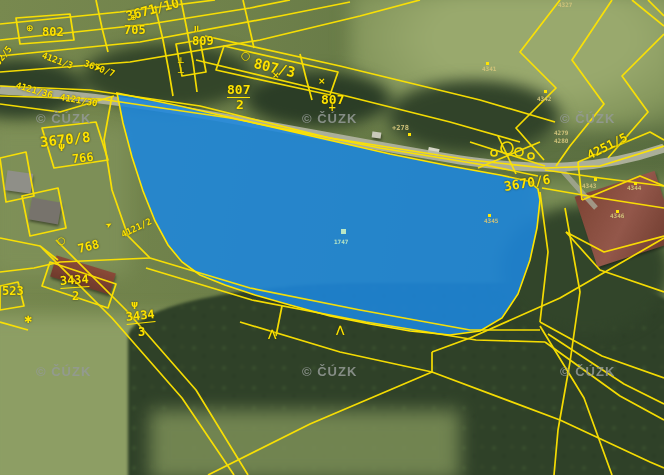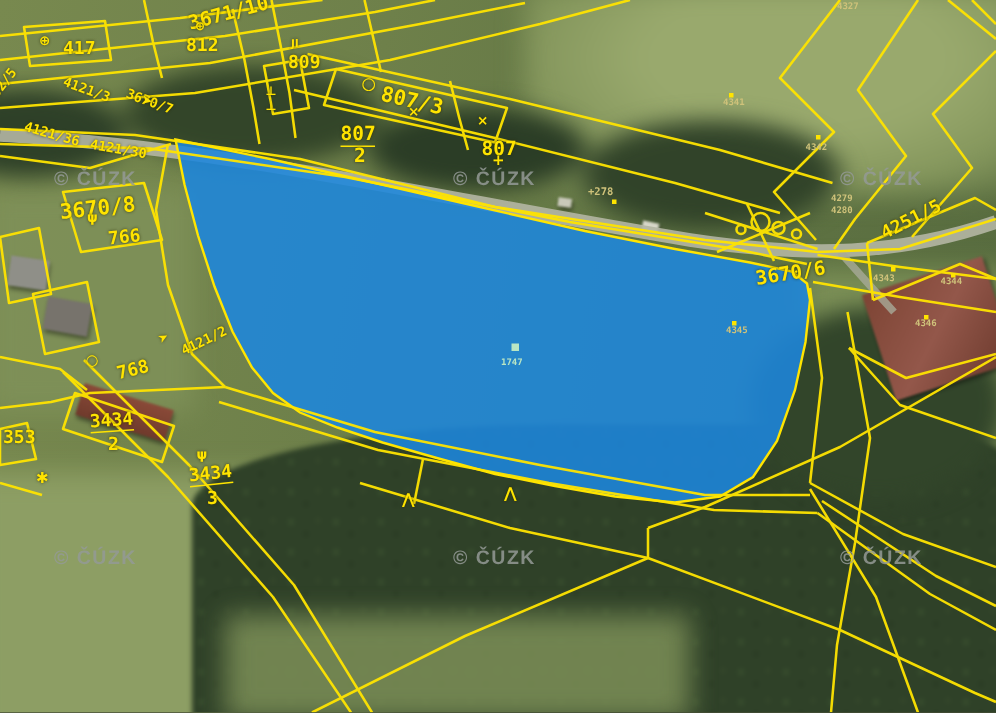--- a/index.html
+++ b/index.html
@@ -138,40 +138,40 @@
       <rect x="594" y="178" width="3" height="3"></rect>
         <rect x="634" y="182" width="3" height="3"></rect>
       <rect x="488" y="214" width="3" height="3"></rect>
         <rect x="616" y="210" width="3" height="3"></rect>
       <rect x="408" y="133" width="3" height="3"></rect>
     </g>
     <rect x="341" y="229" width="5" height="5" fill="#b9e6c4"></rect>
   </svg>
 
   <div class="anno" id="anno-layer">
-      <span class="plabel" style="color: rgb(255, 228, 0); border-color: rgb(255, 228, 0); left: 42px; top: 26px; font-size: 12px;">417</span>
-      <span class="plabel" style="color: rgb(255, 228, 0); border-color: rgb(255, 228, 0); left: 124px; top: 24px; font-size: 12px;">812</span>
+      <span class="plabel" style="color: rgb(255, 228, 0); border-color: rgb(255, 228, 0); left: 42px; top: 26px; font-size: 12px;">802</span>
+      <span class="plabel" style="color: rgb(255, 228, 0); border-color: rgb(255, 228, 0); left: 124px; top: 24px; font-size: 12px;">705</span>
       <span class="plabel" style="color: rgb(255, 228, 0); border-color: rgb(255, 228, 0); left: 192px; top: 35px; font-size: 12px;">809</span>
       <span class="plabel" style="color: rgb(255, 228, 0); border-color: rgb(255, 228, 0); left: 126px; top: 10px; font-size: 13px; transform: rotate(-15deg);">3671/10</span>
       <span class="plabel" style="color: rgb(255, 228, 0); border-color: rgb(255, 228, 0); left: 254px; top: 56px; font-size: 14px; transform: rotate(13deg);">807/3</span>
       <span class="plabel ul" style="color: rgb(255, 228, 0); border-color: rgb(255, 228, 0); left: 227px; top: 83px; font-size: 13px;">807</span>
       <span class="plabel" style="color: rgb(255, 228, 0); border-color: rgb(255, 228, 0); left: 236px; top: 98px; font-size: 13px;">2</span>
       <span class="plabel" style="color: rgb(255, 228, 0); border-color: rgb(255, 228, 0); left: 321px; top: 93px; font-size: 13px;">807</span>
       <span class="plabel" style="color: rgb(255, 228, 0); border-color: rgb(255, 228, 0); left: 84px; top: 59px; font-size: 9px; transform: rotate(20deg);">3670/7</span>
       <span class="plabel" style="color: rgb(255, 228, 0); border-color: rgb(255, 228, 0); left: 42px; top: 51px; font-size: 9px; transform: rotate(20deg);">4121/3</span>
       <span class="plabel" style="color: rgb(255, 228, 0); border-color: rgb(255, 228, 0); left: -3px; top: 60px; font-size: 9px; transform: rotate(-52deg);">02/5</span>
       <span class="plabel" style="color: rgb(255, 228, 0); border-color: rgb(255, 228, 0); left: 16px; top: 81px; font-size: 9px; transform: rotate(16deg);">4121/36</span>
       <span class="plabel" style="color: rgb(255, 228, 0); border-color: rgb(255, 228, 0); left: 60px; top: 93px; font-size: 9px; transform: rotate(10deg);">4121/30</span>
       <span class="plabel" style="color: rgb(255, 228, 0); border-color: rgb(255, 228, 0); left: 40px; top: 135px; font-size: 14px; transform: rotate(-6deg);">3670/8</span>
       <span class="plabel" style="color: rgb(255, 228, 0); border-color: rgb(255, 228, 0); left: 504px; top: 180px; font-size: 13px; transform: rotate(-9deg);">3670/6</span>
       <span class="plabel" style="color: rgb(255, 228, 0); border-color: rgb(255, 228, 0); left: 588px; top: 150px; font-size: 12px; transform: rotate(-27deg);">4251/5</span>
       <span class="plabel" style="color: rgb(255, 228, 0); border-color: rgb(255, 228, 0); left: 72px; top: 153px; font-size: 12px; transform: rotate(-6deg);">766</span>
       <span class="plabel" style="color: rgb(255, 228, 0); border-color: rgb(255, 228, 0); left: 78px; top: 243px; font-size: 12px; transform: rotate(-14deg);">768</span>
       <span class="plabel" style="color: rgb(255, 228, 0); border-color: rgb(255, 228, 0); left: 122px; top: 231px; font-size: 9px; transform: rotate(-26deg);">4121/2</span>
-      <span class="plabel" style="color: rgb(255, 228, 0); border-color: rgb(255, 228, 0); left: 2px; top: 285px; font-size: 12px;">353</span>
+      <span class="plabel" style="color: rgb(255, 228, 0); border-color: rgb(255, 228, 0); left: 2px; top: 285px; font-size: 12px;">523</span>
       <span class="plabel ul" style="color: rgb(255, 228, 0); border-color: rgb(255, 228, 0); left: 60px; top: 275px; font-size: 12px; transform: rotate(-4deg);">3434</span>
       <span class="plabel" style="color: rgb(255, 228, 0); border-color: rgb(255, 228, 0); left: 72px; top: 290px; font-size: 12px;">2</span>
       <span class="plabel ul" style="color: rgb(255, 228, 0); border-color: rgb(255, 228, 0); left: 126px; top: 311px; font-size: 12px; transform: rotate(-6deg);">3434</span>
       <span class="plabel" style="color: rgb(255, 228, 0); border-color: rgb(255, 228, 0); left: 138px; top: 326px; font-size: 12px;">3</span>
       <span class="tlabel" style="color: rgb(207, 194, 122); left: 482px; top: 66px; font-size: 6px;">4341</span>
       <span class="tlabel" style="color: rgb(207, 194, 122); left: 537px; top: 96px; font-size: 6px;">4342</span>
       <span class="tlabel" style="color: rgb(207, 194, 122); left: 582px; top: 183px; font-size: 6px;">4343</span>
       <span class="tlabel" style="color: rgb(207, 194, 122); left: 627px; top: 185px; font-size: 6px;">4344</span>
       <span class="tlabel" style="color: rgb(207, 194, 122); left: 484px; top: 218px; font-size: 6px;">4345</span>
       <span class="tlabel" style="color: rgb(207, 194, 122); left: 610px; top: 213px; font-size: 6px;">4346</span>

